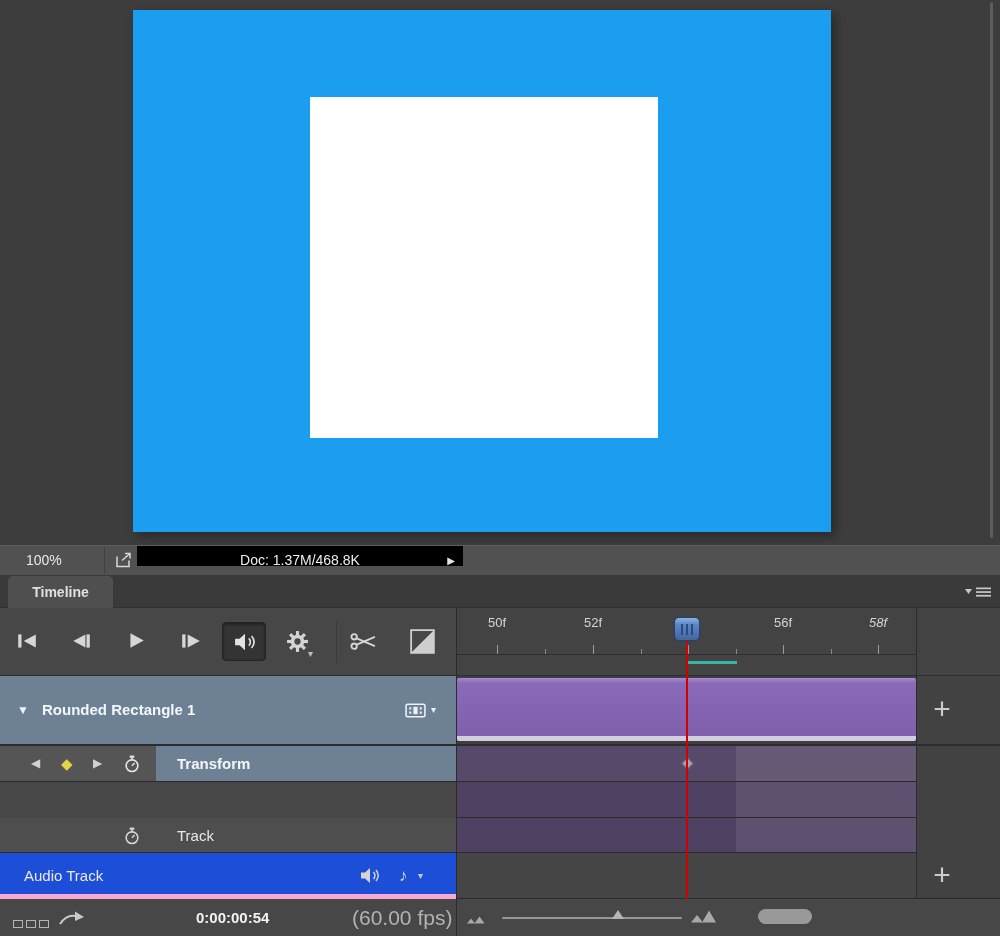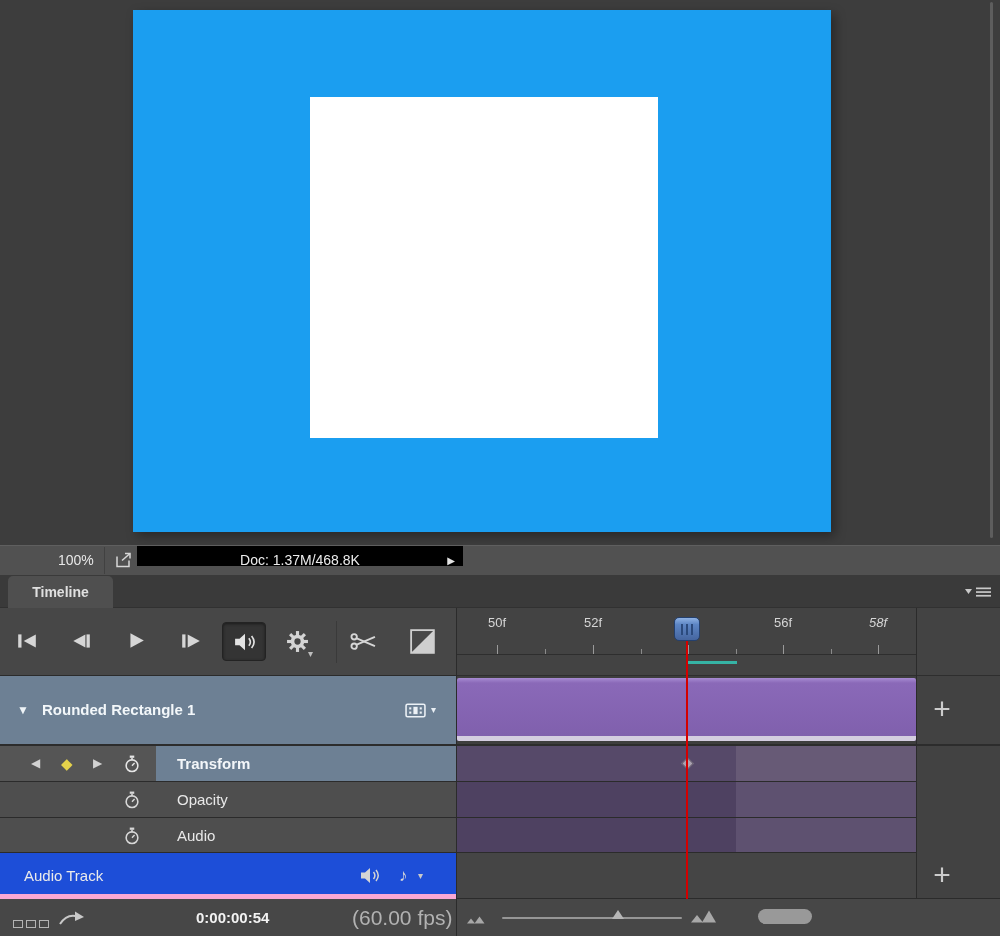--- a/index.html
+++ b/index.html
@@ -10,21 +10,21 @@
   svg { display: block; }
 
   
   .canvas   { left:0; top:0; width:1000px; height:545px; background:#3d3d3d; }
   .doc      { left:133px; top:10px; width:698px; height:522px; background:#1b9ef0; box-shadow:4px 4px 10px rgba(0,0,0,.35); }
   .shape    { left:177px; top:87px; width:348px; height:341px; background:#ffffff; }
   .canvas-sb{ left:990px; top:2px; width:3px; height:536px; background:#5d5d5d; border-radius:2px; }
 
   
   .statusbar{ left:0; top:545px; width:1000px; height:31px; background:#515151; border-top:1px solid #5f5f5f; border-bottom:1px solid #3a3a3a; }
-  .zoomtxt  { left:26px; top:0; height:29px; line-height:29px; font-size:14px; color:#e8e8e8;margin-left:32px; }
+  .zoomtxt  { left:26px; top:0; height:29px; line-height:29px; font-size:14px; color:#e8e8e8; }
   .st-sep   { left:104px; top:1px; width:1px; height:27px; background:#414141; }
   .exporti  { left:114px; top:6px; }
   .docpill  { left:137px; top:0; width:326px; height:20px; background:#000; }
   .docpill .txt { display:block; text-align:center; line-height:29px; font-size:14px; color:#ececec; }
   .pillarrow{ right:8px; top:0; height:29px; line-height:29px; font-size:10px; color:#e4e4e4; }
 
   
   .tabbar   { left:0; top:576px; width:1000px; height:32px; background:#3a3a3a; border-bottom:1px solid #313131; }
   .tab      { left:8px; top:0; width:105px; height:32px; background:#4f4f4f; border-radius:5px 5px 0 0; color:#e0e0e0; font-size:14px; font-weight:700; text-align:center; line-height:32px; }
   .panelmenu{ right:8px; top:10px; }
@@ -280,45 +280,34 @@
           <line x1="7" y1="9.5" x2="9.3" y2="7.2" stroke="#e6e6e6" stroke-width="1.3"></line>
         </svg>
     </span>
     <span class="a trlabel">Transform</span>
   </div>
   <div class="a trtrack">
     <div class="a trseg2"></div>
     <div class="a kfmark"></div>
   </div>
 
-  <div class="a opleft">
-    <span class="a stopw">
-      <svg width="16" height="18" viewBox="0 0 14 16">
-          <circle cx="7" cy="9.5" r="5.2" fill="none" stroke="#d8d8d8" stroke-width="1.4"></circle>
-          <rect x="5" y="0.5" width="4" height="2" fill="#d8d8d8"></rect>
-          <line x1="7" y1="2.5" x2="7" y2="4.3" stroke="#d8d8d8" stroke-width="1.4"></line>
-          <line x1="7" y1="9.5" x2="9.3" y2="7.2" stroke="#d8d8d8" stroke-width="1.3"></line>
-        </svg>
-    </span>
-    <span class="a oplabel">Opacity</span>
-  </div>
   <div class="a optrack">
     <div class="a opseg2"></div>
   </div>
 
   <div class="a stleft">
     <span class="a stopw">
       <svg width="16" height="18" viewBox="0 0 14 16">
           <circle cx="7" cy="9.5" r="5.2" fill="none" stroke="#d8d8d8" stroke-width="1.4"></circle>
           <rect x="5" y="0.5" width="4" height="2" fill="#d8d8d8"></rect>
           <line x1="7" y1="2.5" x2="7" y2="4.3" stroke="#d8d8d8" stroke-width="1.4"></line>
           <line x1="7" y1="9.5" x2="9.3" y2="7.2" stroke="#d8d8d8" stroke-width="1.3"></line>
         </svg>
     </span>
-    <span class="a oplabel">Audio</span>
+    <span class="a oplabel">Track</span>
   </div>
   <div class="a sttrack">
     <div class="a stseg2"></div>
   </div>
   <div class="a guttermid"></div>
 
   <div class="a auleft">
     <span class="a aulabel">Audio Track</span>
     <span class="a auspeaker">
       <svg width="20" height="17" viewBox="0 0 20 16">

